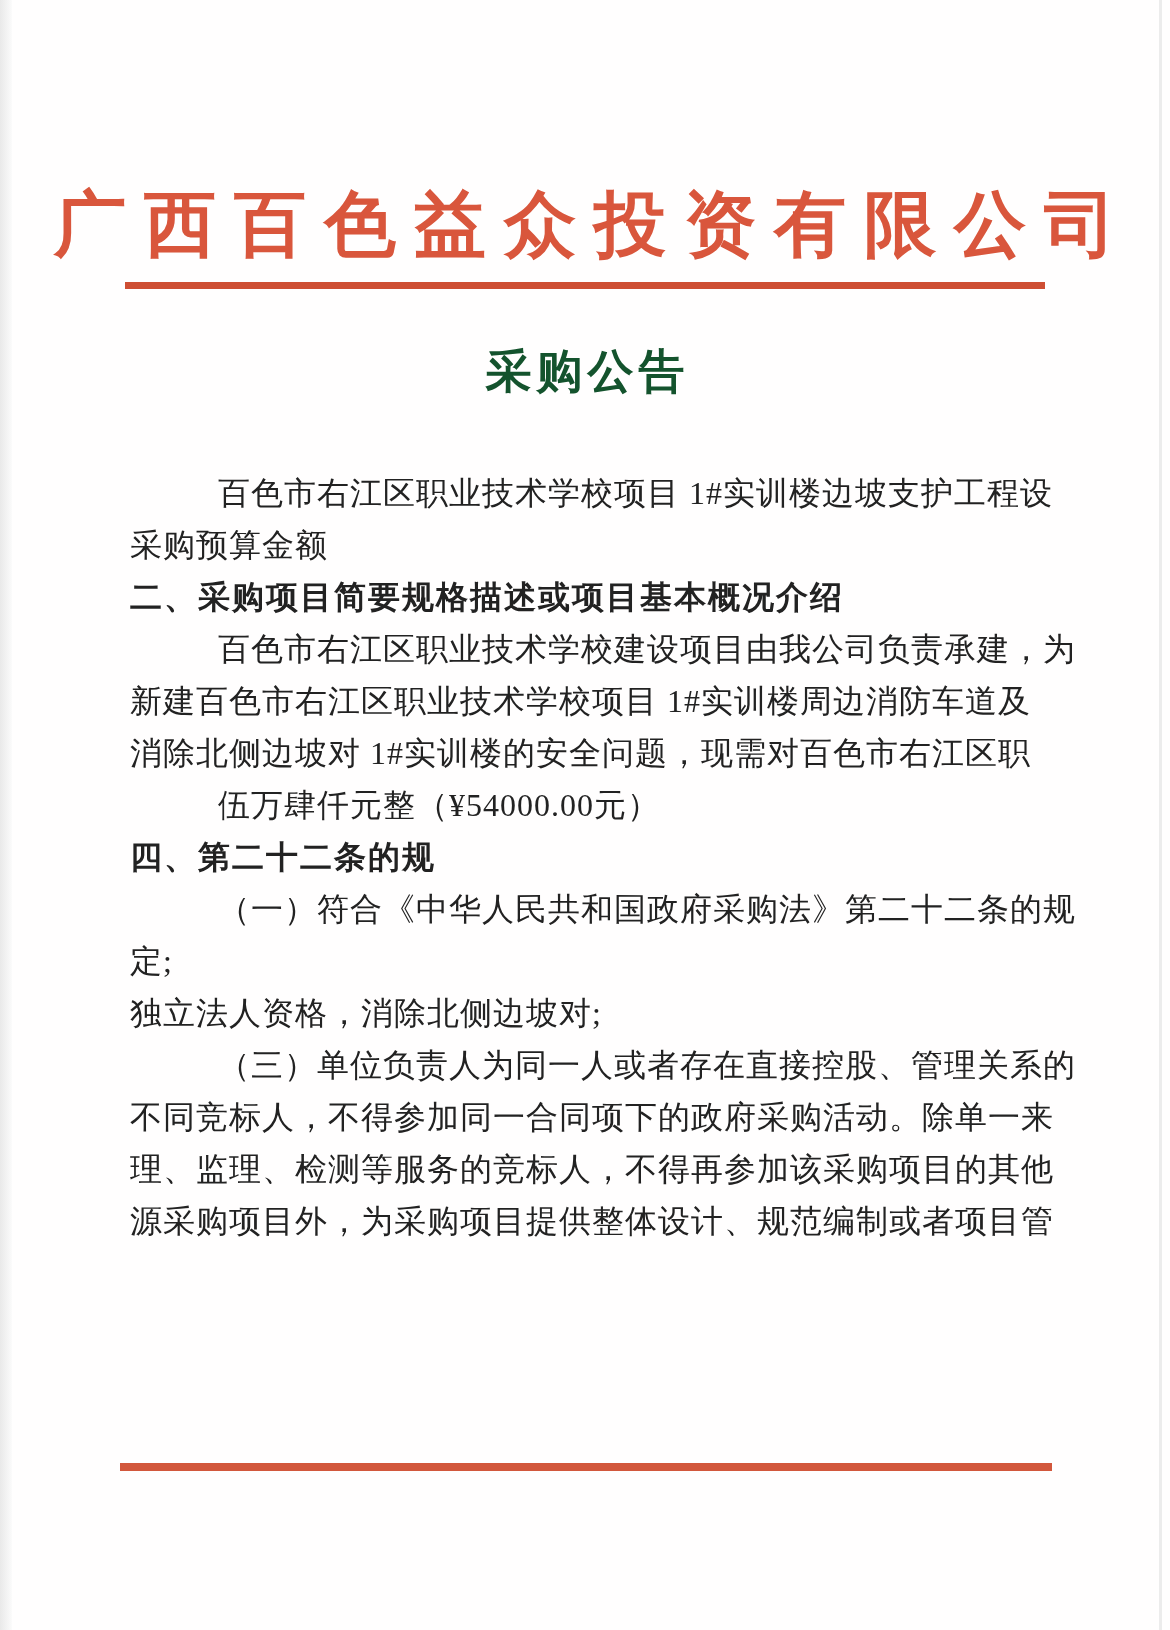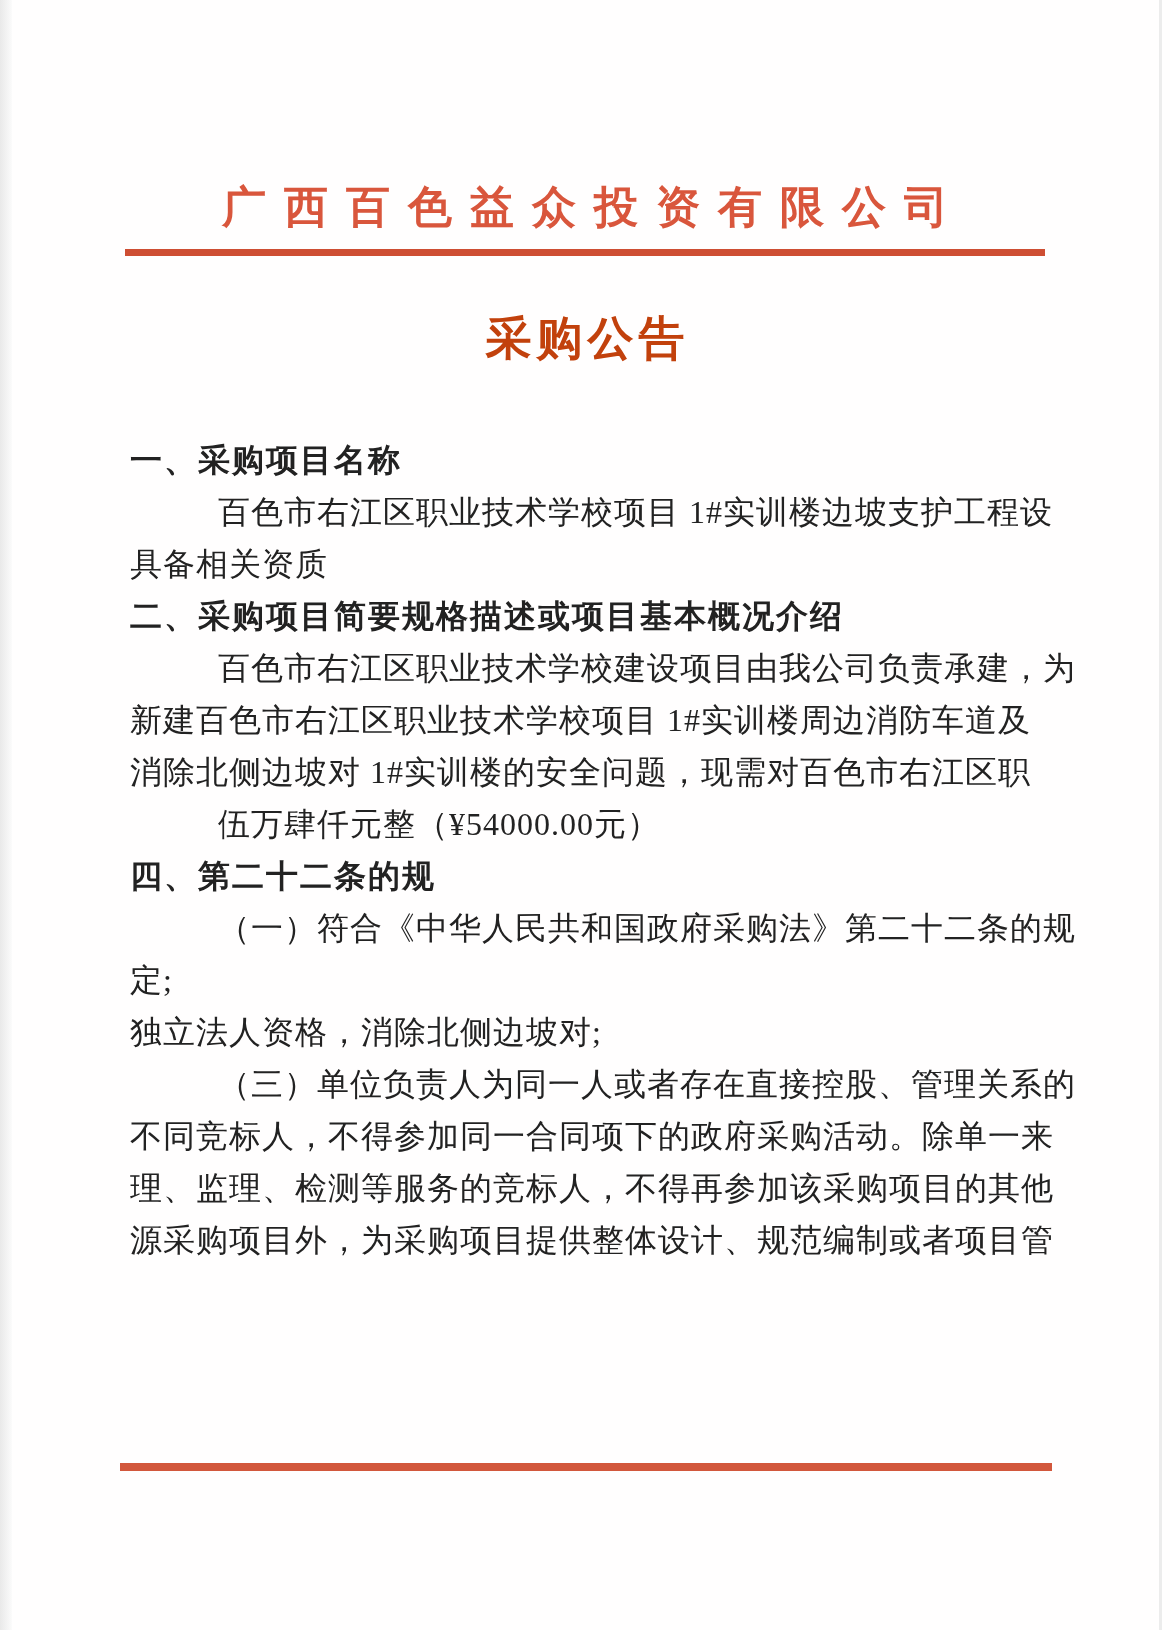--- a/index.html
+++ b/index.html
@@ -16,40 +16,40 @@
     background: linear-gradient(to right, #e9e9e9, #fbfbfb);
   }
   .scan-edge-right {
     position: absolute; right: 8px; top: 0; width: 3px; height: 100%;
     background: #ececec;
   }
   .company {
     margin: 0;
     padding-top: 182px;
     text-align: center;
-    font-size: 44px;
+    font-size: 72px;
     line-height: 1.2;
     font-weight: 700;
     color: #d9563c;
     letter-spacing: 18px;
     text-indent: 18px;
     white-space: nowrap;
     font-family: "Liberation Serif", serif;
   }
   .header-rule {
     width: 920px; height: 7px;
     margin: 14px auto 0;
     background: #ce4e33;
   }
   .doc-title {
     margin: 52px 0 0;
     text-align: center;
     font-size: 46px;
     font-weight: 700;
-    color: #c2410c;
+    color: #14532d;
     letter-spacing: 5px;
     text-indent: 5px;
     font-family: "Liberation Serif", serif;
   }
   .content {
     margin: 64px 126px 0 130px;
     color: #222222;
   }
   .line {
     font-size: 32px;
@@ -78,23 +78,22 @@
 <div class="page">
   <div class="scan-edge-left"></div>
   <div class="scan-edge-right"></div>
 
   <h1 class="company">广西百色益众投资有限公司</h1>
   <div class="header-rule"></div>
 
   <h2 class="doc-title">采购公告</h2>
 
   <div class="content">
-    <div class="line heading">一、采购项目名称</div>
     <div class="line indent">百色市右江区职业技术学校项目 1#实训楼边坡支护工程设</div>
-    <div class="line">具备相关资质</div>
+    <div class="line">采购预算金额</div>
     <div class="line heading">二、采购项目简要规格描述或项目基本概况介绍</div>
     <div class="line indent">百色市右江区职业技术学校建设项目由我公司负责承建，为</div>
     <div class="line">新建百色市右江区职业技术学校项目 1#实训楼周边消防车道及</div>
     <div class="line">消除北侧边坡对 1#实训楼的安全问题，现需对百色市右江区职</div>
     <div class="line indent">伍万肆仟元整（¥54000.00元）</div>
     <div class="line heading">四、第二十二条的规</div>
     <div class="line indent">（一）符合《中华人民共和国政府采购法》第二十二条的规</div>
     <div class="line">定;</div>
     <div class="line">独立法人资格，消除北侧边坡对;</div>
     <div class="line indent">（三）单位负责人为同一人或者存在直接控股、管理关系的</div>

